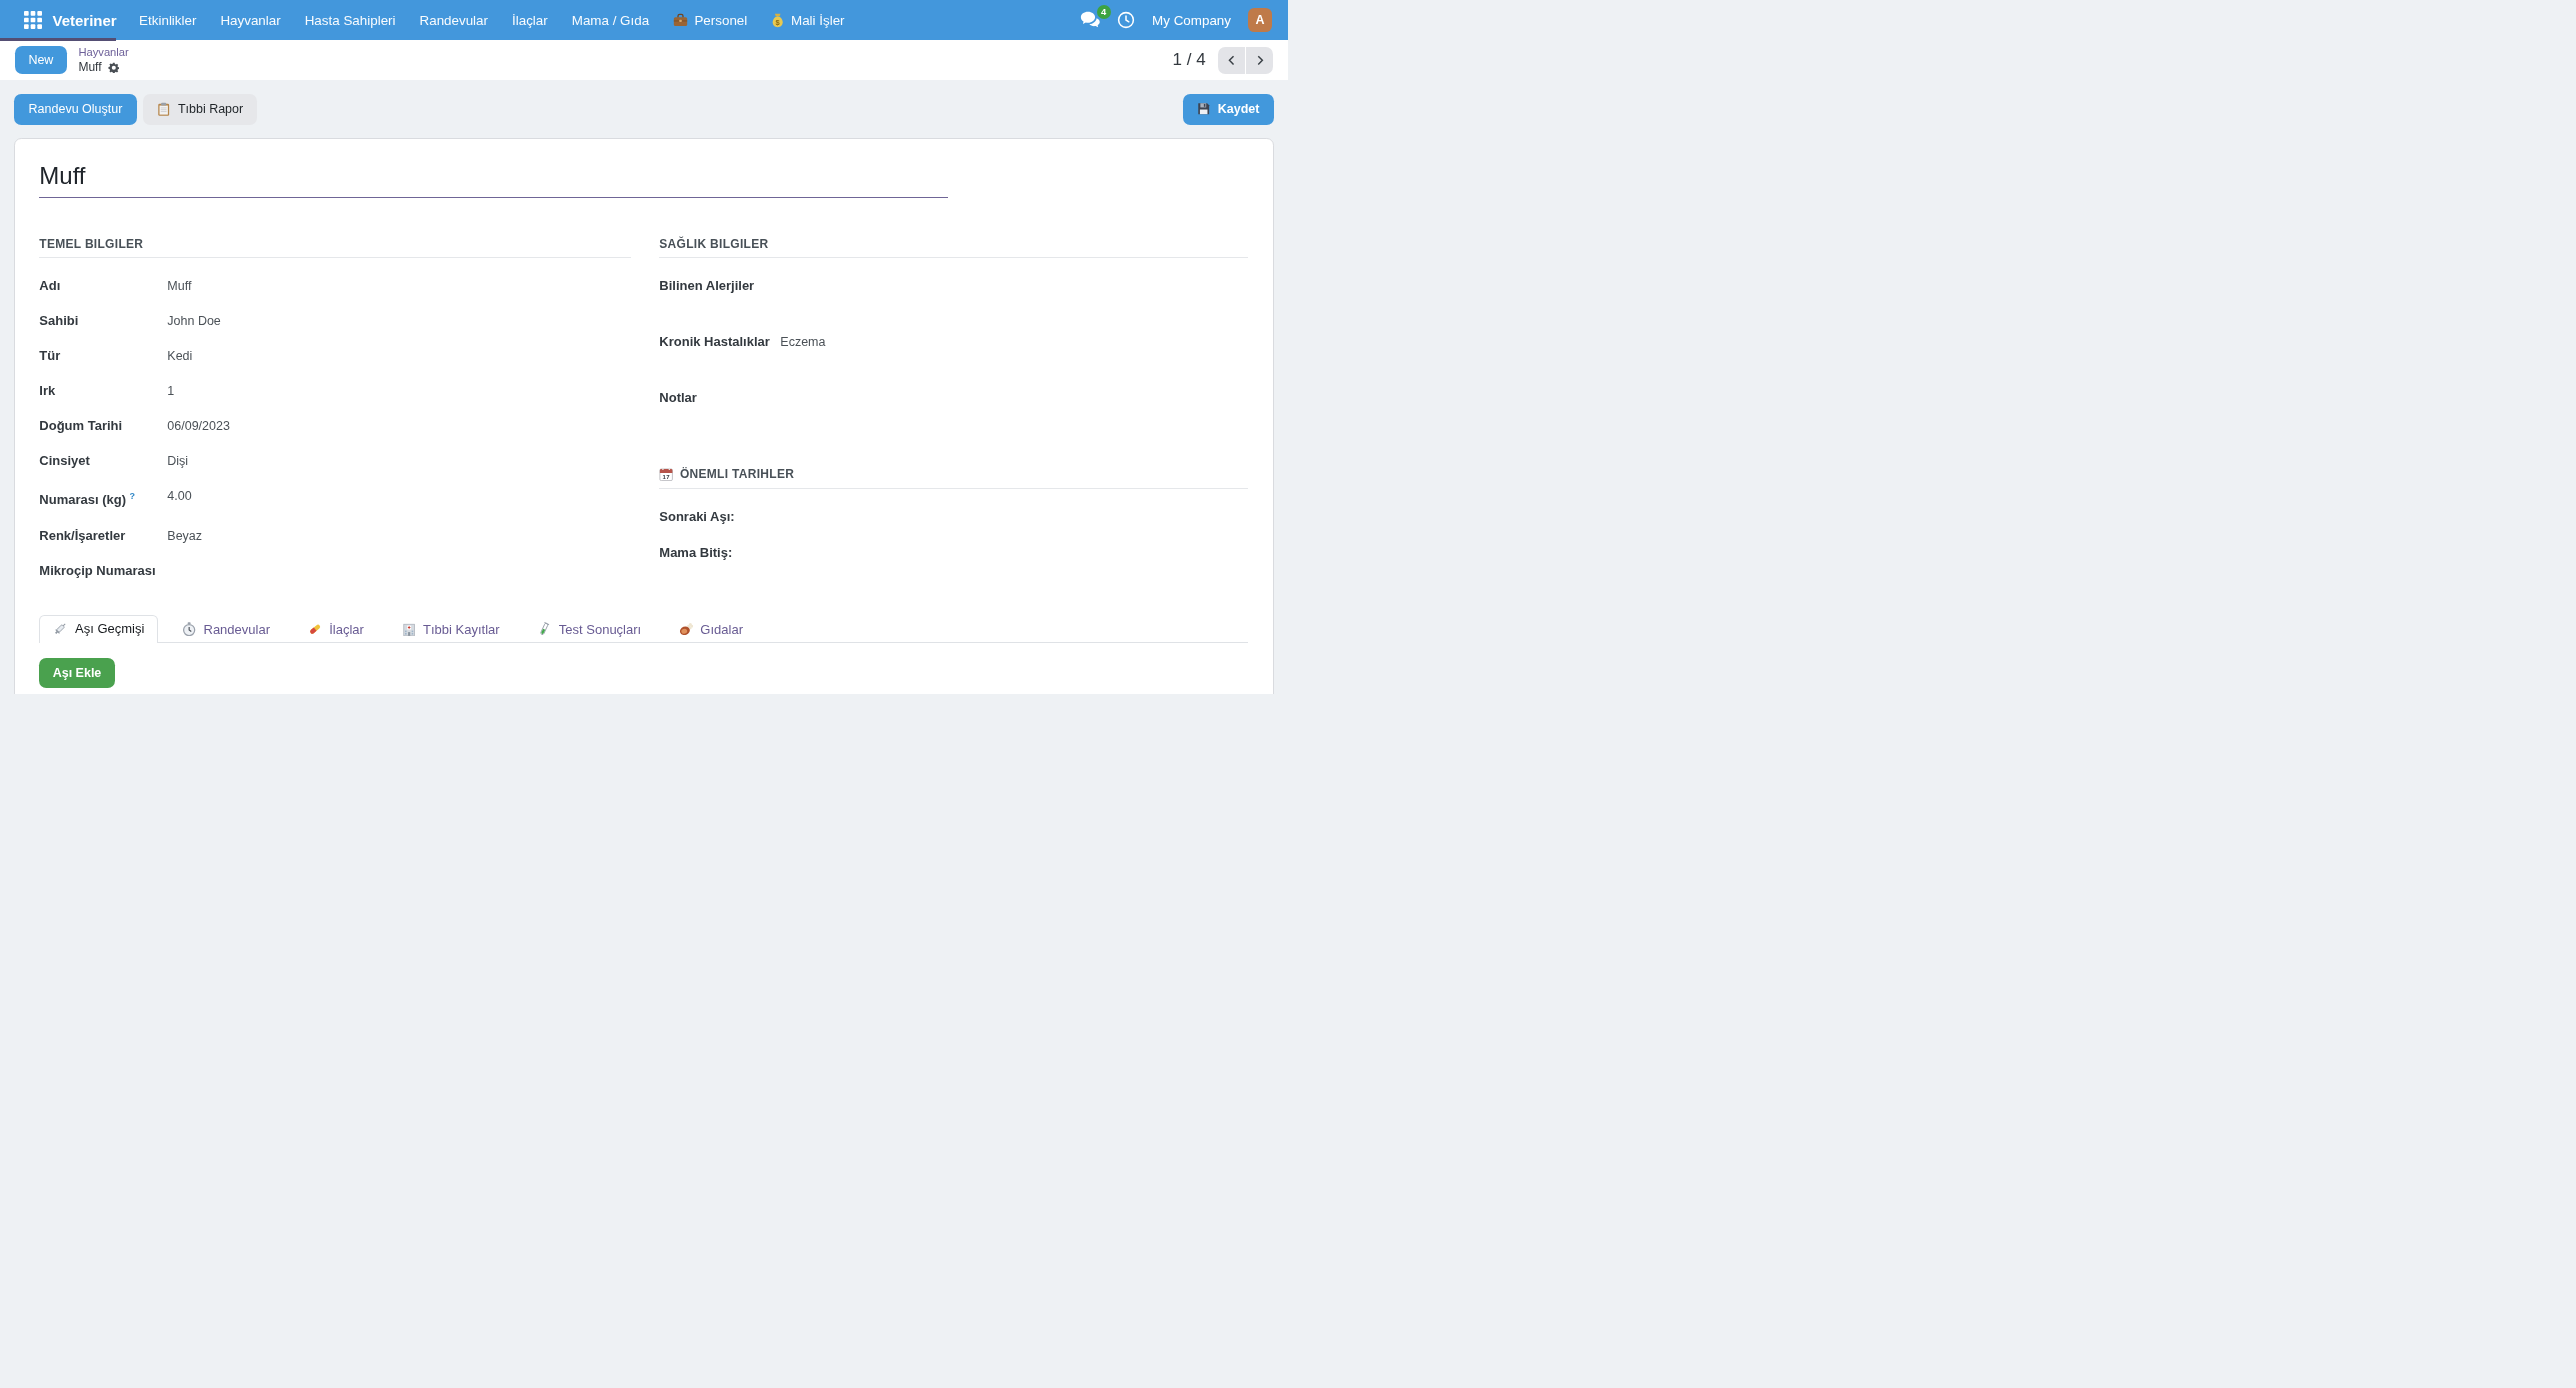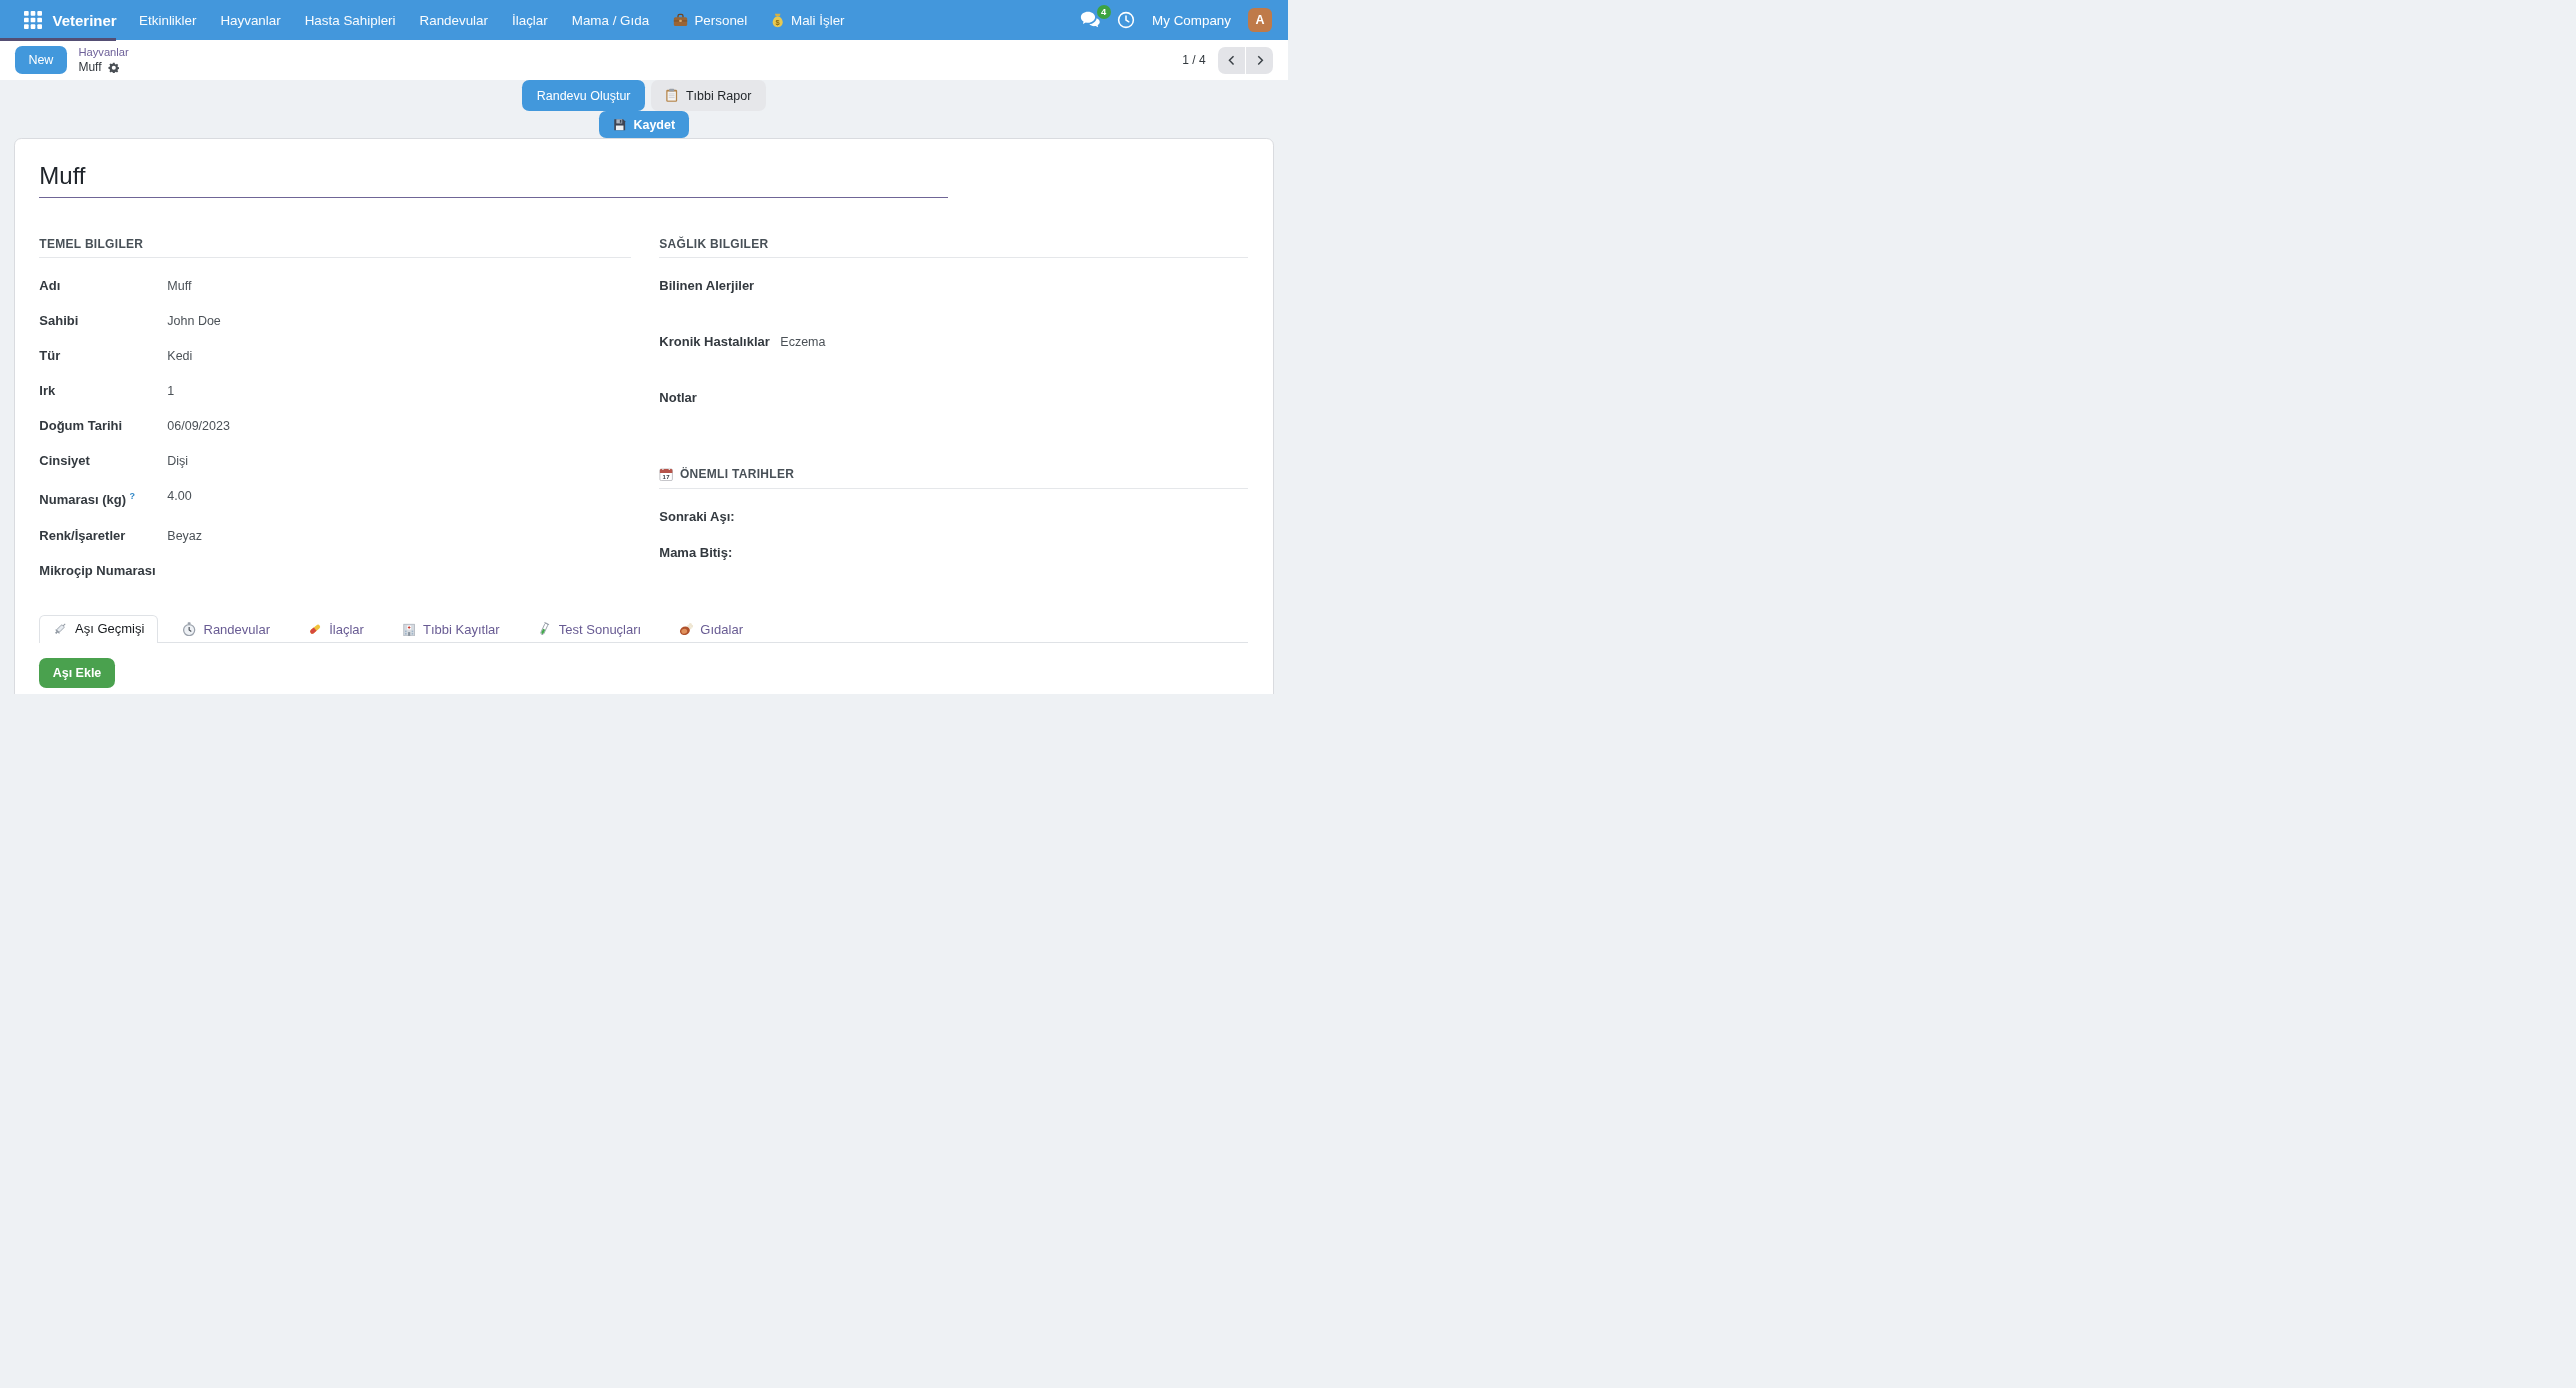--- a/index.html
+++ b/index.html
@@ -42,31 +42,31 @@
   }
   .cp-left { display:flex; align-items:center; gap:11.6px; }
   .btn { border:none; border-radius:7.2px; font-family:inherit; cursor:pointer; display:inline-flex; align-items:center; gap:7.2px; }
   .btn-primary { background:#4298dc; color:#fff; }
   .btn-new { padding:7.2px 13.4px; font-size:12.5px; font-weight:500; }
   .breadcrumbs { display:flex; flex-direction:column; justify-content:center; line-height:1; }
   .bc-parent { font-size:11.2px; color:#6d6099; cursor:pointer; margin-bottom:3.6px; font-weight:500; }
   .bc-current { font-size:12px; color:#2f353b; display:flex; align-items:center; gap:6.3px; }
   .gear-btn { display:flex; align-items:center; cursor:pointer; }
   .cp-right { display:flex; align-items:center; gap:12.5px; }
-  .pager-count { font-size:12px; color:#33393f; }
+  .pager-count { font-size:17px; color:#33393f; }
   .pager-btns { display:flex; }
   .pager-btn {
     width:27px; height:27px; background:#e3e4e8; border:none; cursor:pointer;
     display:flex; align-items:center; justify-content:center;
   }
   .pager-btn.prev { border-radius:7.2px 0 0 7.2px; margin-right:0.9px; }
   .pager-btn.next { border-radius:0 7.2px 7.2px 0; }
 
   
-  .action-bar { height:58px; display:flex; align-items:center; justify-content:space-between; padding:0 14.3px;flex-direction:column; }
+  .action-bar { height:58px; display:flex; align-items:center; justify-content:space-between; padding:0 14.3px; }
   .ab-left { display:flex; align-items:center; gap:6.3px; }
   .btn-action { padding:0 14.3px; height:31px; font-size:12.5px; font-weight:500; }
   .btn-secondary { background:#e6e7ea; color:#1f2428; }
   .btn-save { font-weight:600; }
 
   
   .sheet-wrap { padding:0 14.3px; }
   .sheet {
     background:#fff; border:0.9px solid #d9dbdf; border-radius:7.2px;
     height:590px; padding:23px 25px 0 24px;

